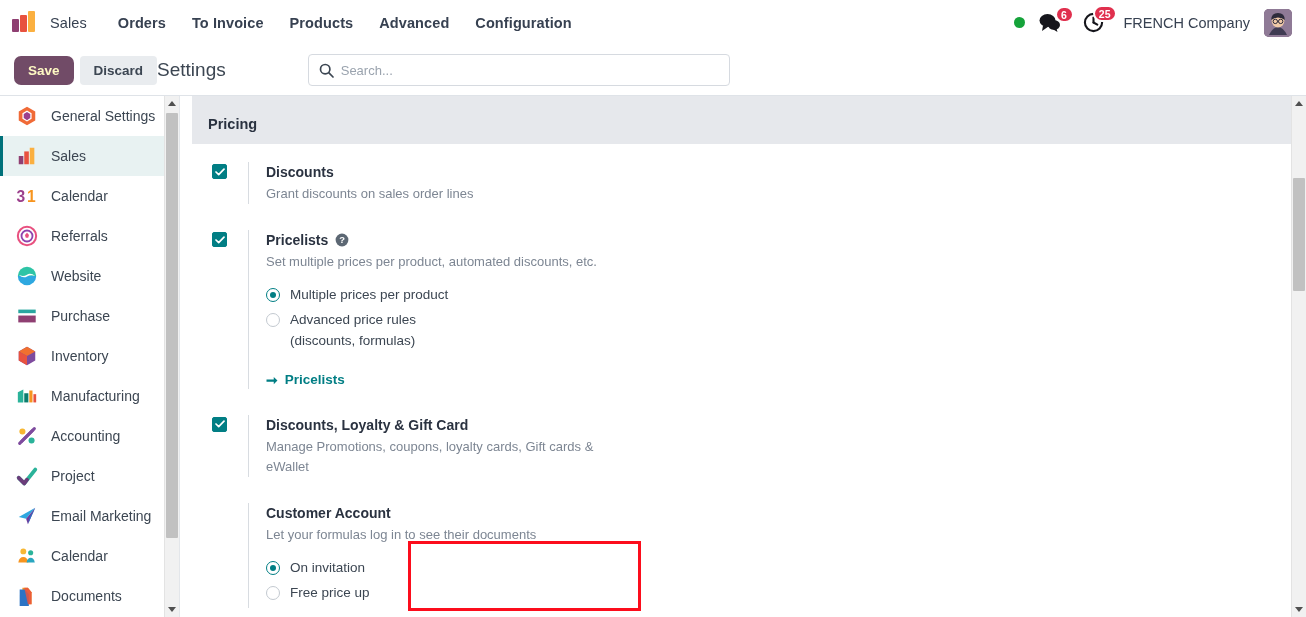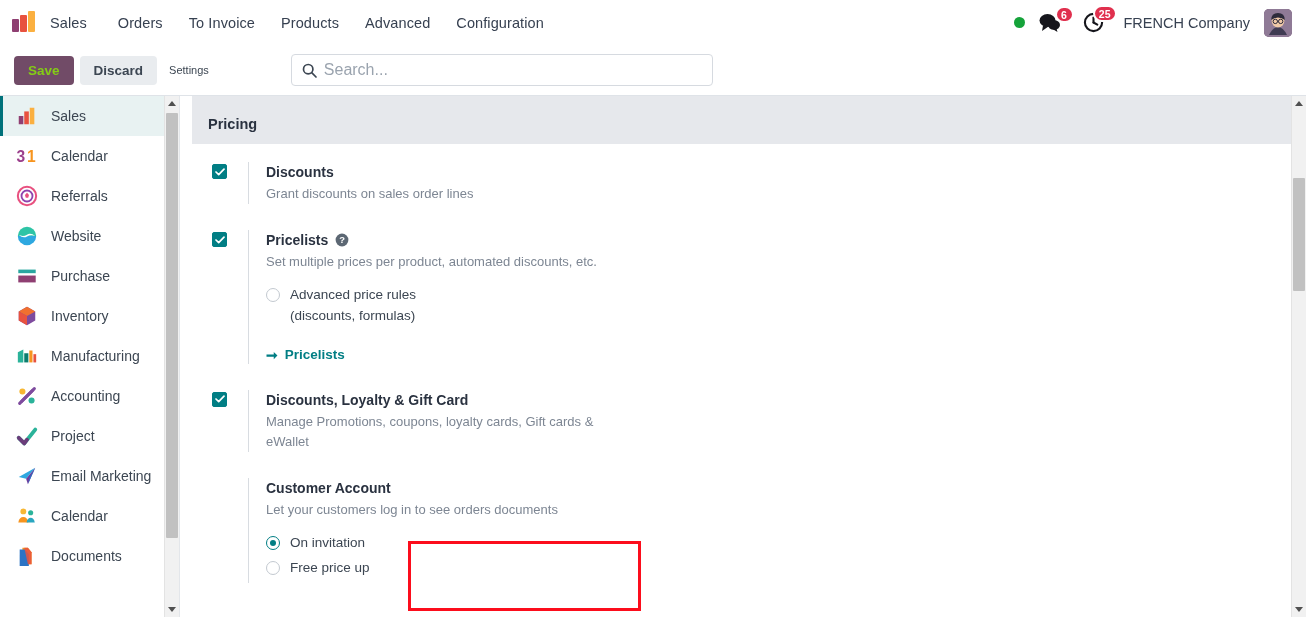--- a/index.html
+++ b/index.html
@@ -33,20 +33,21 @@
   .brand-logo .b2 { height: 17px; background: #e8523f; }
   .brand-logo .b3 { height: 21px; background: #fbb040; }
 
   .nav-item {
     font-size: 14.5px;
     color: #374151;
     padding: 6px 13px;
     cursor: pointer;
     white-space: nowrap;
     letter-spacing: .1px;
+    font-weight: bold;
   }
   .nav-item.brand { font-weight: 400; padding-left: 4px; padding-right: 18px; }
 
   .nav-right {
     margin-left: auto;
     display: flex;
     align-items: center;
     gap: 14px;
     padding-right: 4px;
   }
@@ -96,45 +97,45 @@
   }
   .btn {
     font-size: 13.5px;
     border: none;
     border-radius: 4px;
     padding: 7px 14px;
     cursor: pointer;
     font-family: inherit;
     font-weight: 600;
   }
-  .btn-save { background: #714b67; color: #84cc16; margin-right: 6px; }
+  .btn-save { background: #714b67; color: #fef9c3; margin-right: 6px; border-radius: 7px; }
   .btn-discard { background: #e9ecef; color: #3c4652; }
   .panel-title {
-    font-size: 11px;
+    font-size: 19px;
     color: #3c4652;
-    margin-left: 12px;
+    margin-left: 0;
     font-weight: 400;
   }
   .search-wrap {
     margin-left: 82px;
     width: 422px;
     height: 32px;
     border: 1px solid #d6dae0;
     border-radius: 4px;
     background: #fff;
     display: flex;
     align-items: center;
     padding: 0 10px;
     gap: 7px;
   }
   .search-wrap svg { flex: none; }
   .search-input {
     border: none; outline: none;
     font-family: inherit;
-    font-size: 16px;
+    font-size: 13px;
     color: #15803d;
     width: 100%;
     background: transparent;
   }
   .search-input::placeholder { color: #9aa3ae; }
 
   
   .app-body {
     display: flex;
     height: 522px;
@@ -410,20 +411,28 @@
       <line x1="9.7" y1="9.7" x2="14" y2="14" stroke="#3c4652" stroke-width="1.7" stroke-linecap="round"></line>
     </svg>
     <input class="search-input" placeholder="Search..." style="">
   </div>
 </div>
 
 <div class="app-body">
 
   <div class="sidebar">
     <div id="side-list">
+        <div class="side-item">
+          <span class="side-icon"><svg viewBox="0 0 24 24">
+              <polygon points="12,2 21,7 21,17 12,22 3,17 3,7" fill="#f06a37"></polygon>
+              <polygon points="12,6 17,9 17,15 12,18 7,15 7,9" fill="#fff"></polygon>
+              <polygon points="12,7.5 15.6,9.7 15.6,14.3 12,16.5 8.4,14.3 8.4,9.7" fill="#9b3f8c"></polygon>
+            </svg></span>
+          <span>General Settings</span>
+        </div>
         <div class="side-item active">
           <span class="side-icon"><svg viewBox="0 0 24 24">
               <rect x="3" y="12" width="5" height="9" fill="#8f3f72"></rect>
               <rect x="9" y="7" width="5" height="14" fill="#e8523f"></rect>
               <rect x="15" y="3" width="5" height="18" fill="#fbb040"></rect>
             </svg></span>
           <span>Sales</span>
         </div>
         <div class="side-item">
           <span class="side-icon"><svg viewBox="0 0 24 24">
@@ -563,20 +572,24 @@
                 <span>Pricelists</span>
                 <svg class="help-icon" viewBox="0 0 14 14">
                   <circle cx="7" cy="7" r="6.4" fill="#5c6773"></circle>
                   <text x="7" y="10.4" text-anchor="middle" font-size="9.4" font-weight="700" fill="#fff" font-family="Liberation Sans, sans-serif">?</text>
                 </svg>
               </div>
               <div class="setting-desc">Set multiple prices per product, automated discounts, etc.</div>
 
               <div class="radio-group">
                 <div class="radio-row">
+                  <div class="radio checked"></div>
+                  <div class="radio-label">Multiple prices per product</div>
+                </div>
+                <div class="radio-row">
                   <div class="radio"></div>
                   <div class="radio-label" style="white-space:pre-line">Advanced price rules
 (discounts, formulas)</div>
                 </div>
               </div>
 
               <div class="internal-link">
                 <span class="arr">➞</span>
                 <span>Pricelists</span>
               </div>
@@ -599,21 +612,21 @@
             <div class="setting-body">
               <div class="setting-title">Discounts, Loyalty &amp; Gift Card</div>
               <div class="setting-desc">Manage Promotions, coupons, loyalty cards, Gift cards &amp; eWallet</div>
             </div>
           </div>
 
           <div class="setting-block">
             <div class="cb-slot"></div>
             <div class="setting-body">
               <div class="setting-title">Customer Account</div>
-              <div class="setting-desc">Let your customers log in to see orders documents</div>
+              <div class="setting-desc">Let your formulas log in to see their documents</div>
               <div class="radio-group">
                 <div class="radio-row">
                   <div class="radio checked"></div>
                   <div class="radio-label">On invitation</div>
                 </div>
                 <div class="radio-row">
                   <div class="radio"></div>
                   <div class="radio-label">Free price up</div>
                 </div>
               </div>

